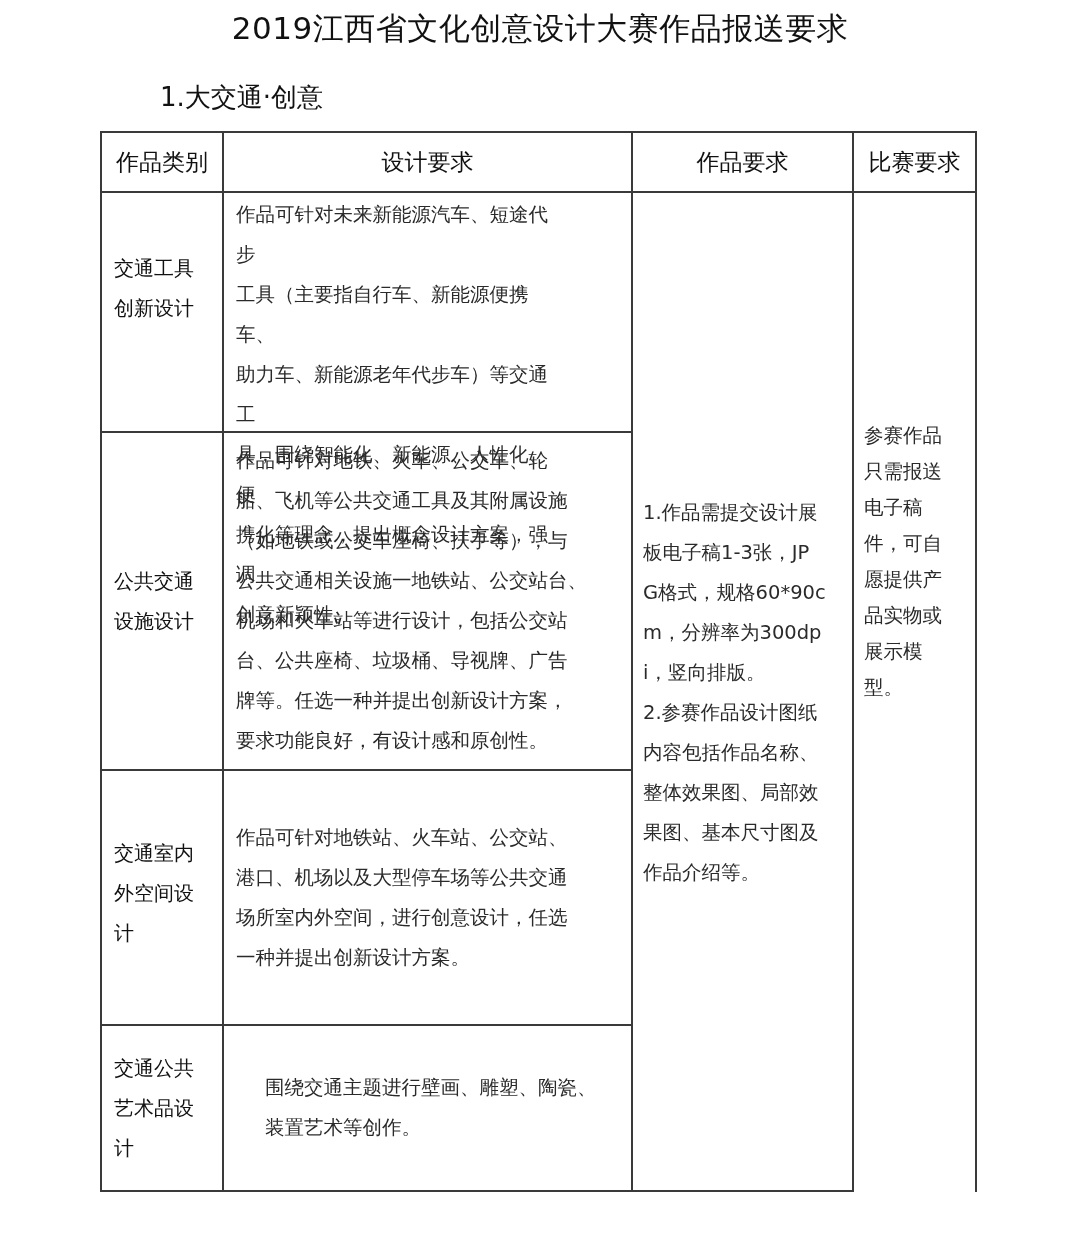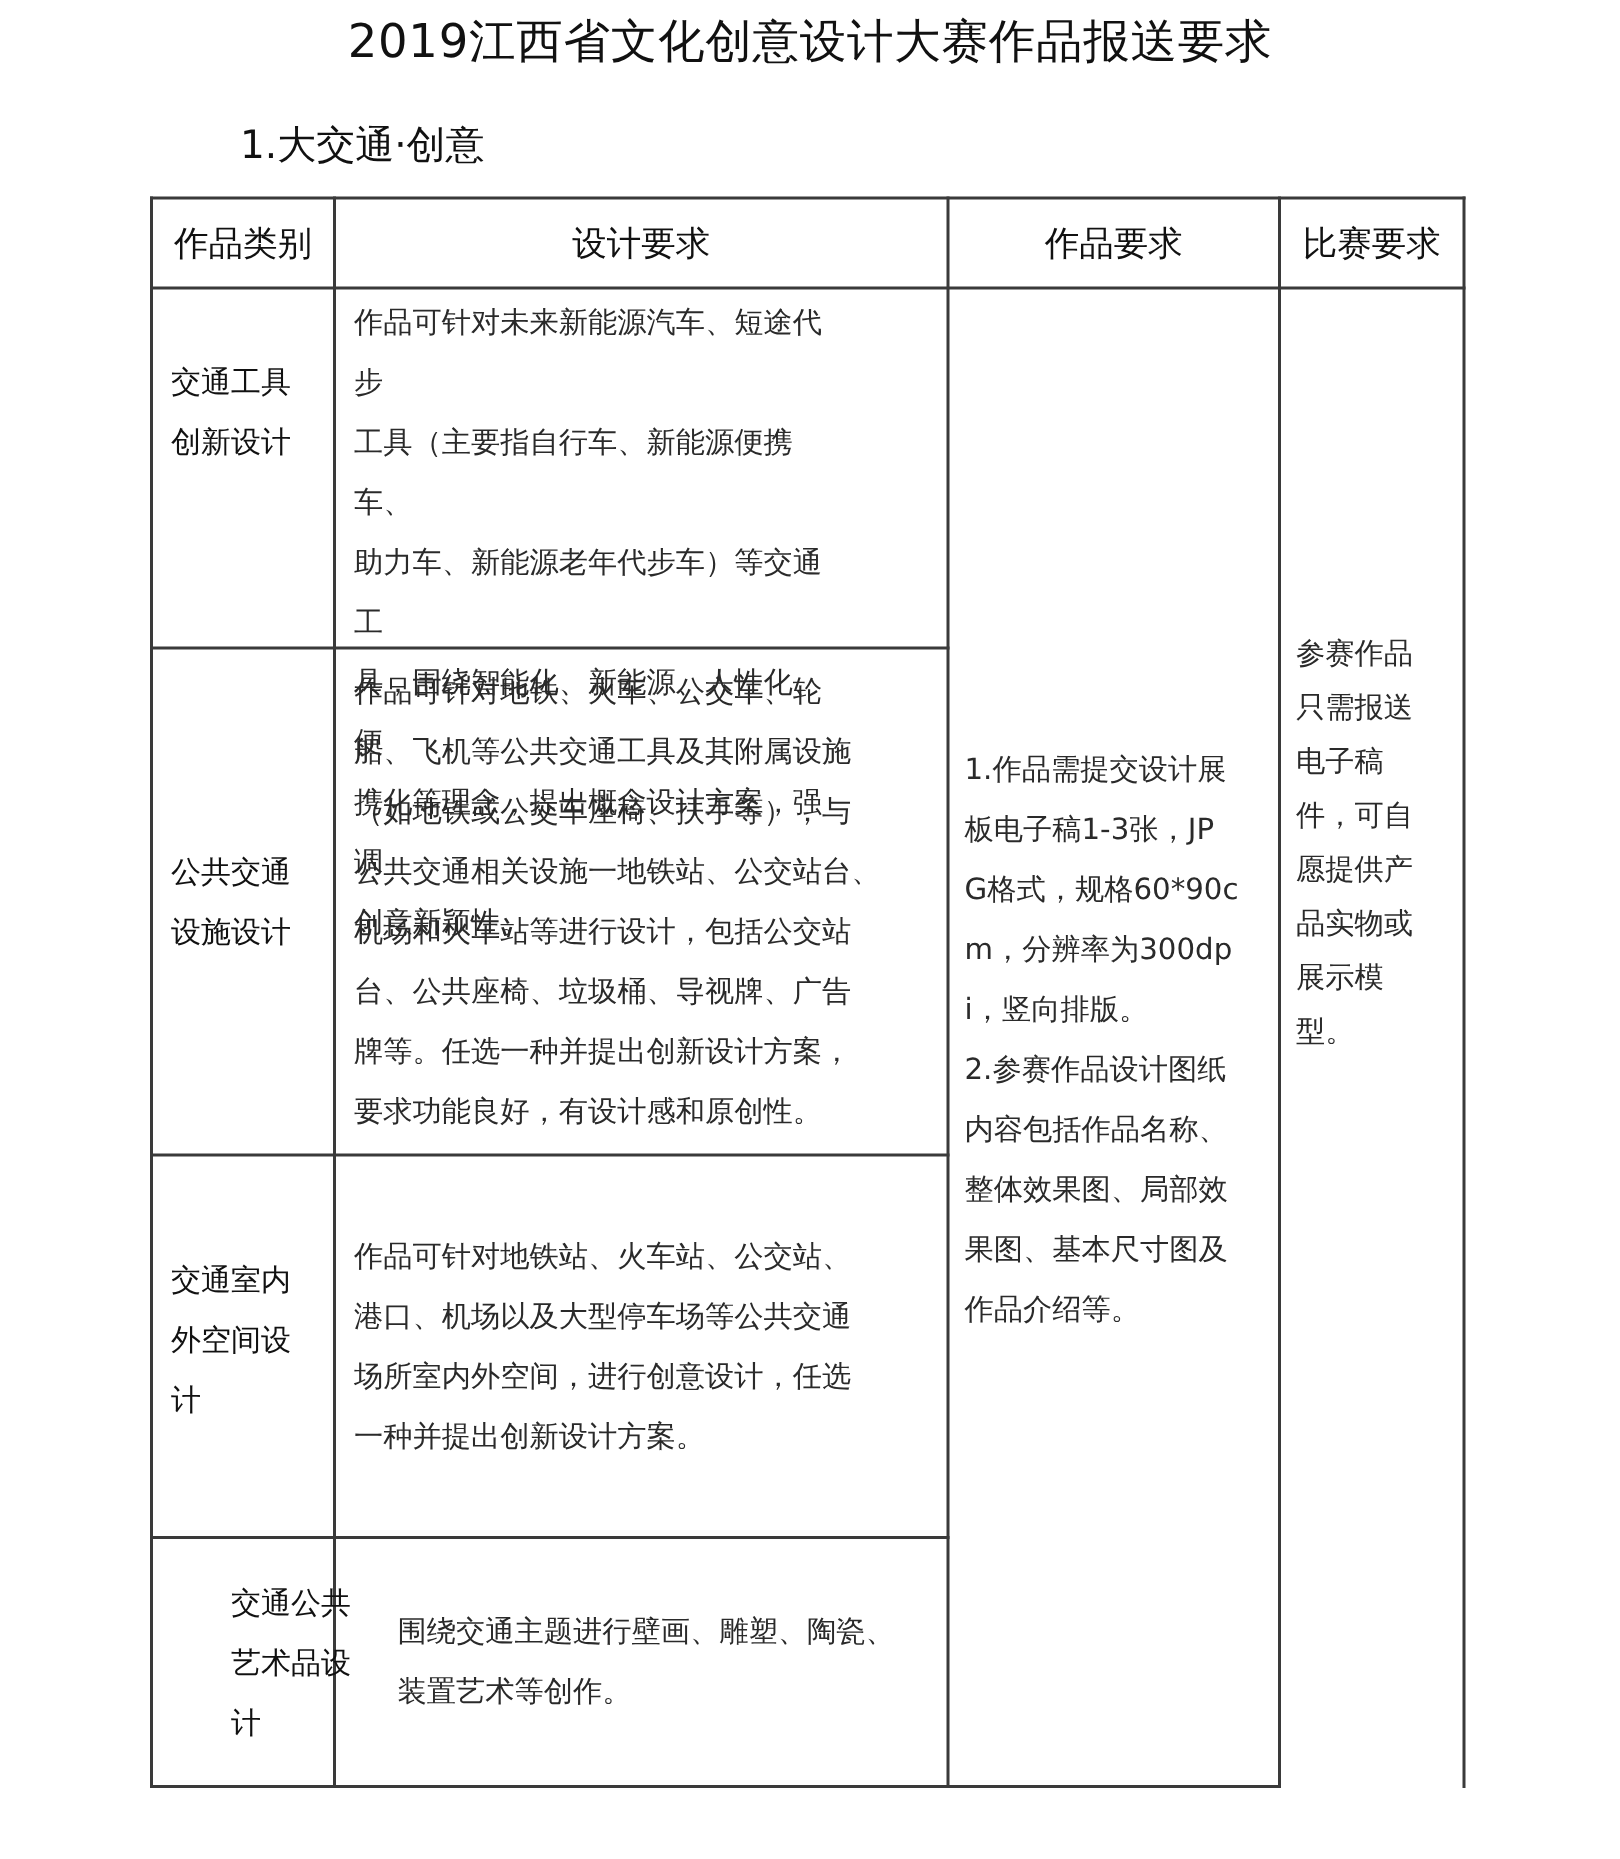--- a/index.html
+++ b/index.html
@@ -57,21 +57,21 @@
   <div class="line v" style="left:222px; top:131px; height:1061px;"></div>
   <div class="line v" style="left:631px; top:131px; height:1061px;"></div>
   <div class="line v" style="left:852px; top:131px; height:1061px;"></div>
   <div class="line v" style="left:975px; top:131px; height:1061px;"></div>
 
   <div class="cell hdr" style="left:102px; top:133px; width:120px; height:58px;">作品类别</div>
   <div class="cell hdr" style="left:224px; top:133px; width:407px; height:58px;">设计要求</div>
   <div class="cell hdr" style="left:633px; top:133px; width:219px; height:58px;">作品要求</div>
   <div class="cell hdr" style="left:854px; top:133px; width:121px; height:58px;">比赛要求</div>
 
-  <div class="cell cat" style="left:102px; top:177px; width:120px; height:194px;">
+  <div class="cell cat" style="left:102px; top:191px; width:120px; height:194px;">
     <span style="white-space:pre-line;">交通工具
 创新设计</span>
   </div>
   <div class="cell body-text" style="left:224px; top:195px; width:351px; height:236px; align-items:flex-start;">作品可针对未来新能源汽车、短途代步
 工具（主要指自行车、新能源便携车、
 助力车、新能源老年代步车）等交通工
 具，围绕智能化、新能源、人性化、便
 携化等理念，提出概念设计方案，强调
 创意新颖性。</div>
 
@@ -91,21 +91,21 @@
   <div class="cell cat" style="left:102px; top:771px; width:120px; height:243px;">
     <span style="white-space:pre-line;">交通室内
 外空间设
 计</span>
   </div>
   <div class="cell body-text" style="left:224px; top:771px; width:407px; height:253px;">作品可针对地铁站、火车站、公交站、
 港口、机场以及大型停车场等公共交通
 场所室内外空间，进行创意设计，任选
 一种并提出创新设计方案。</div>
 
-  <div class="cell cat" style="left:102px; top:1026px; width:120px; height:164px;margin-left:40px;">
+  <div class="cell cat" style="left:102px; top:1026px; width:120px; height:164px;">
     <span style="white-space:pre-line;">交通公共
 艺术品设
 计</span>
   </div>
   <div class="cell body-text" style="left:224px; top:1026px; width:407px; height:164px;padding-left:41px;">围绕交通主题进行壁画、雕塑、陶瓷、
 装置艺术等创作。</div>
 
   <div class="cell narrow-text" style="left:633px; top:193px; width:219px; height:997px; padding-top:2px;">1.作品需提交设计展
 板电子稿1-3张，JP
 G格式，规格60*90c

